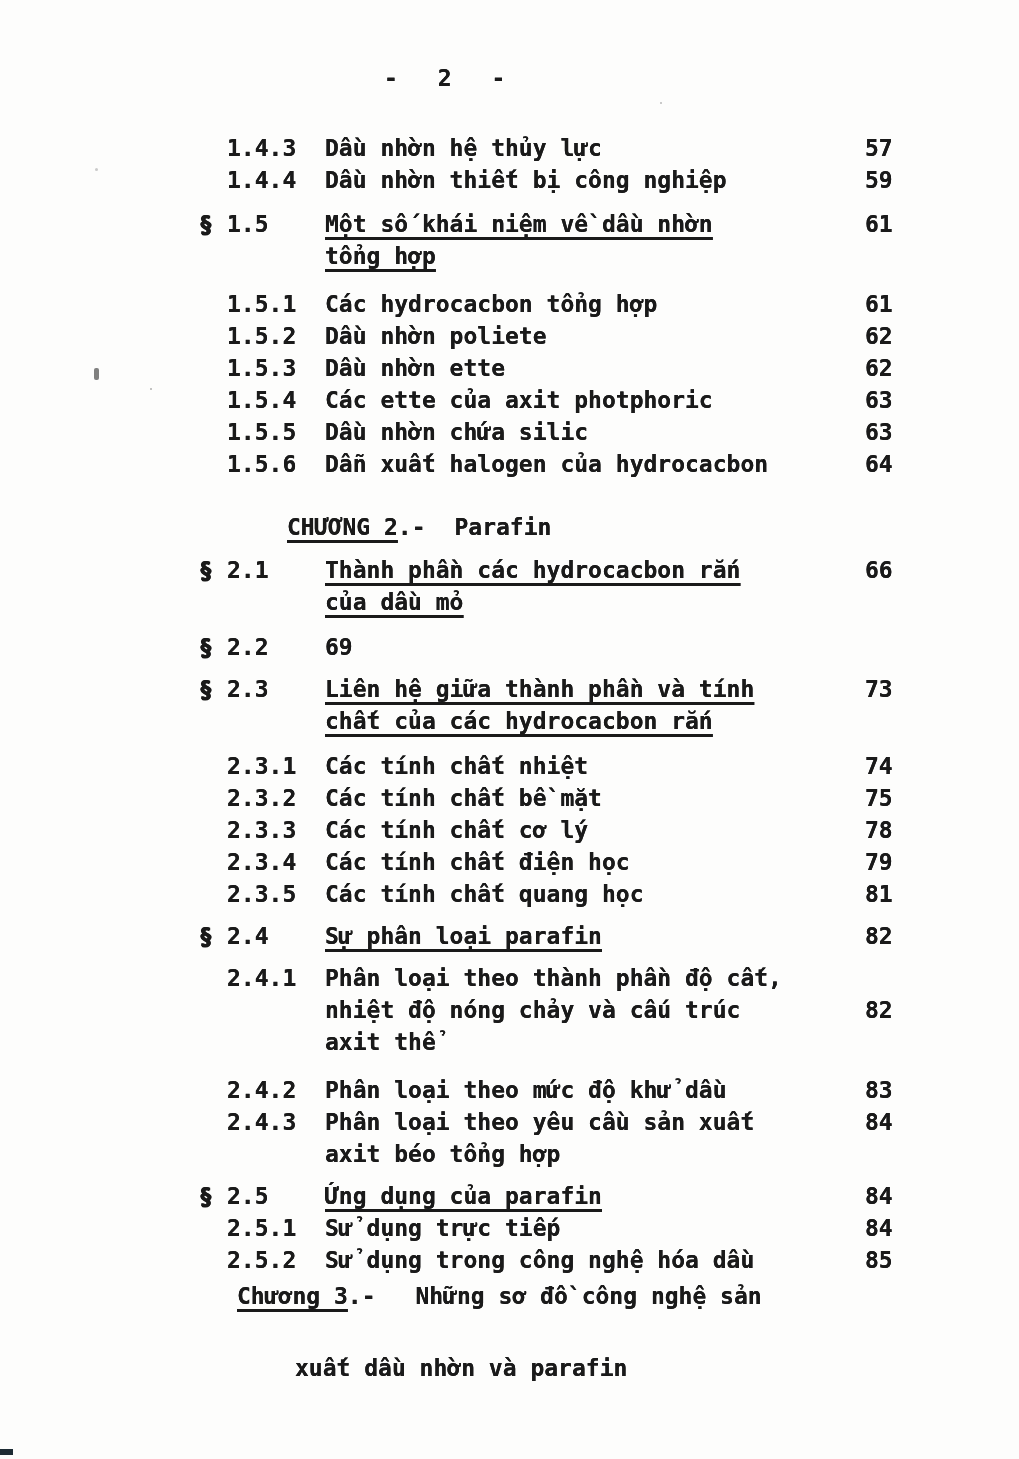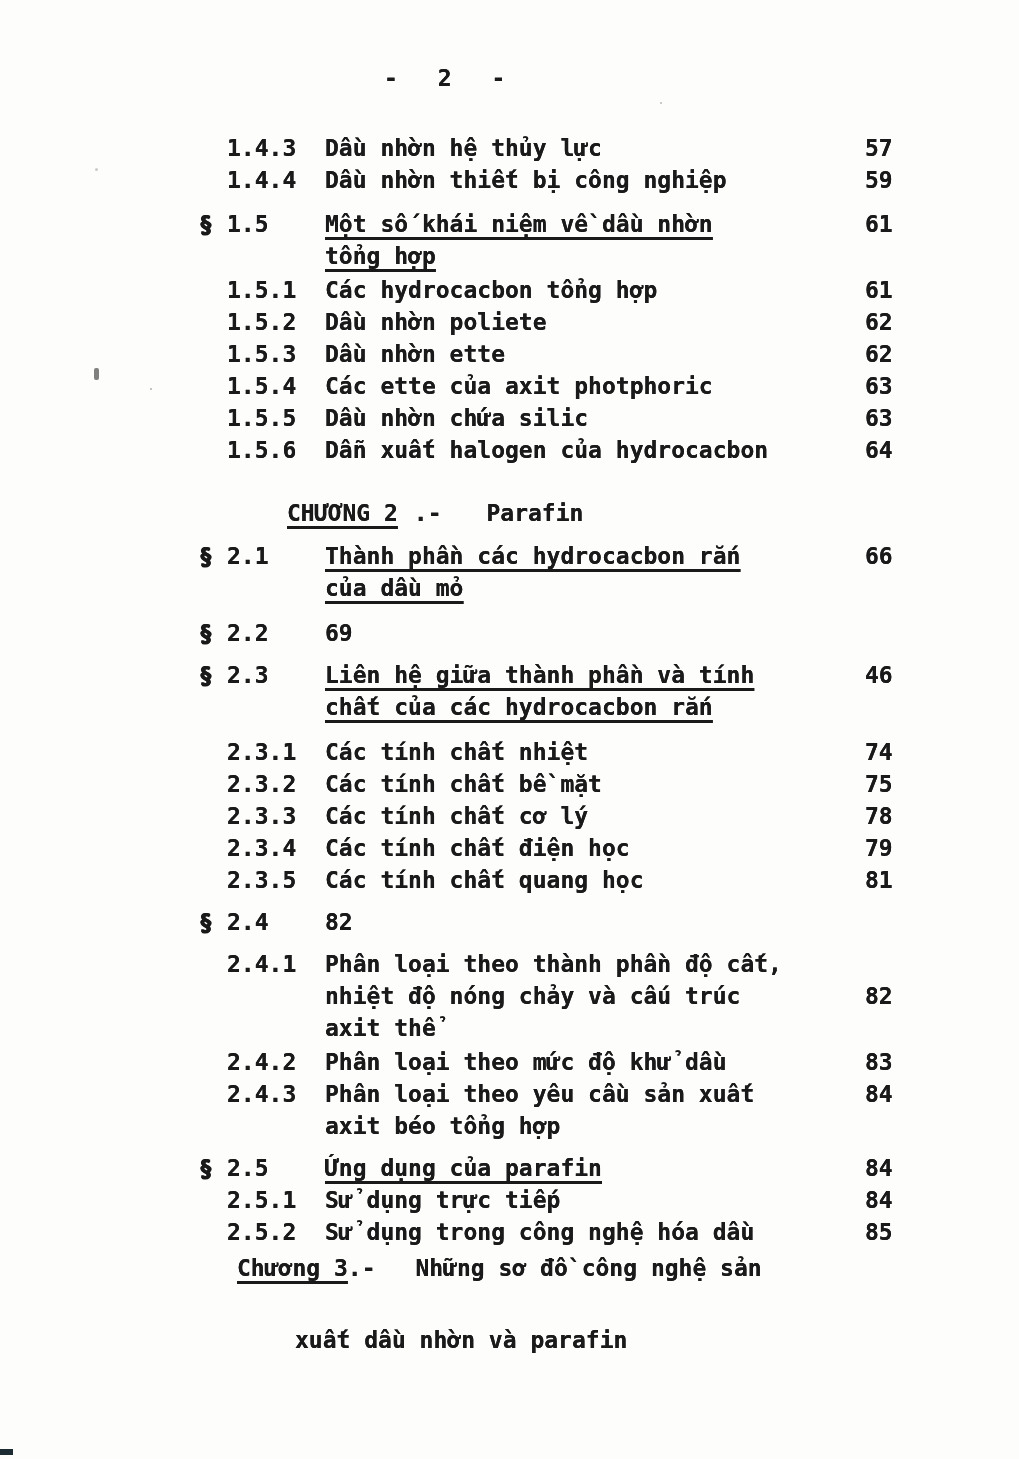--- a/index.html
+++ b/index.html
@@ -21,27 +21,27 @@
   .page-header { padding-left:384px; letter-spacing:13px; }
   .content { padding-left:199px; }
   .line { display:flex; align-items:flex-start; white-space:pre; }
   .mk    { width:28px;  flex:none; }
   .mk-g  { text-shadow:0.8px 0 currentColor,-0.8px 0 currentColor,0 0.8px currentColor; }
   .num   { width:98px;  flex:none; }
   .title { width:540px; flex:none; }
   .pg    { width:60px;  flex:none; }
   .u { text-decoration:underline; text-decoration-thickness:2.5px; text-underline-offset:5px; }
   
-  .ch2   { padding-left:88px;gap:16px; }
+  .ch2   { padding-left:88px; }
   .ch2 .ch-title { margin-left:29px; }
   .ch3-1 { padding-left:38px; }
   .ch3-1 .ch-text { margin-left:40px; }
   .ch3-2 { padding-left:96px;margin-top:40px; }
   
-  .mt2  { margin-top:2px;  }
+  .mt2  { margin-top:16px;  }
   .mt10 { margin-top:10px; }
   .mt11 { margin-top:11px; }
   .mt12 { margin-top:12px; }
   .mt13 { margin-top:13px; }
   .mt20 { margin-top:4px; }
   .mt31 { margin-top:31px; }
   .mt38 { margin-top:38px; }
   
   .speck { position:absolute; background:#555; opacity:0.75; }
   .speck.s1 { left:94px;  top:368px;  width:5px;  height:12px; border-radius:2px; }
@@ -144,21 +144,21 @@
     <div class="line mt13">
       <span class="mk mk-g">§</span>
       <span class="num">2.2</span>
       <span class="pg">69</span>
     </div>
 
     <div class="line mt10">
       <span class="mk mk-g">§</span>
       <span class="num">2.3</span>
       <span class="title u">Liên hệ giữa thành phần và tính</span>
-      <span class="pg">46</span>
+      <span class="pg">73</span>
     </div>
     <div class="line">
       <span class="mk"></span>
       <span class="num"></span>
       <span class="title u">chất của các hydrocacbon rắn</span>
       <span class="pg"></span>
     </div>
 
     <div class="line mt13">
       <span class="mk"></span>
@@ -187,20 +187,21 @@
     <div class="line">
       <span class="mk"></span>
       <span class="num">2.3.5</span>
       <span class="title">Các tính chất quang học</span>
       <span class="pg">81</span>
     </div>
 
     <div class="line mt10">
       <span class="mk mk-g">§</span>
       <span class="num">2.4</span>
+      <span class="title u">Sự phân loại parafin</span>
       <span class="pg">82</span>
     </div>
 
     <div class="line mt10">
       <span class="mk"></span>
       <span class="num">2.4.1</span>
       <span class="title">Phân loại theo thành phần độ cất,</span>
       <span class="pg"></span>
     </div>
     <div class="line">

